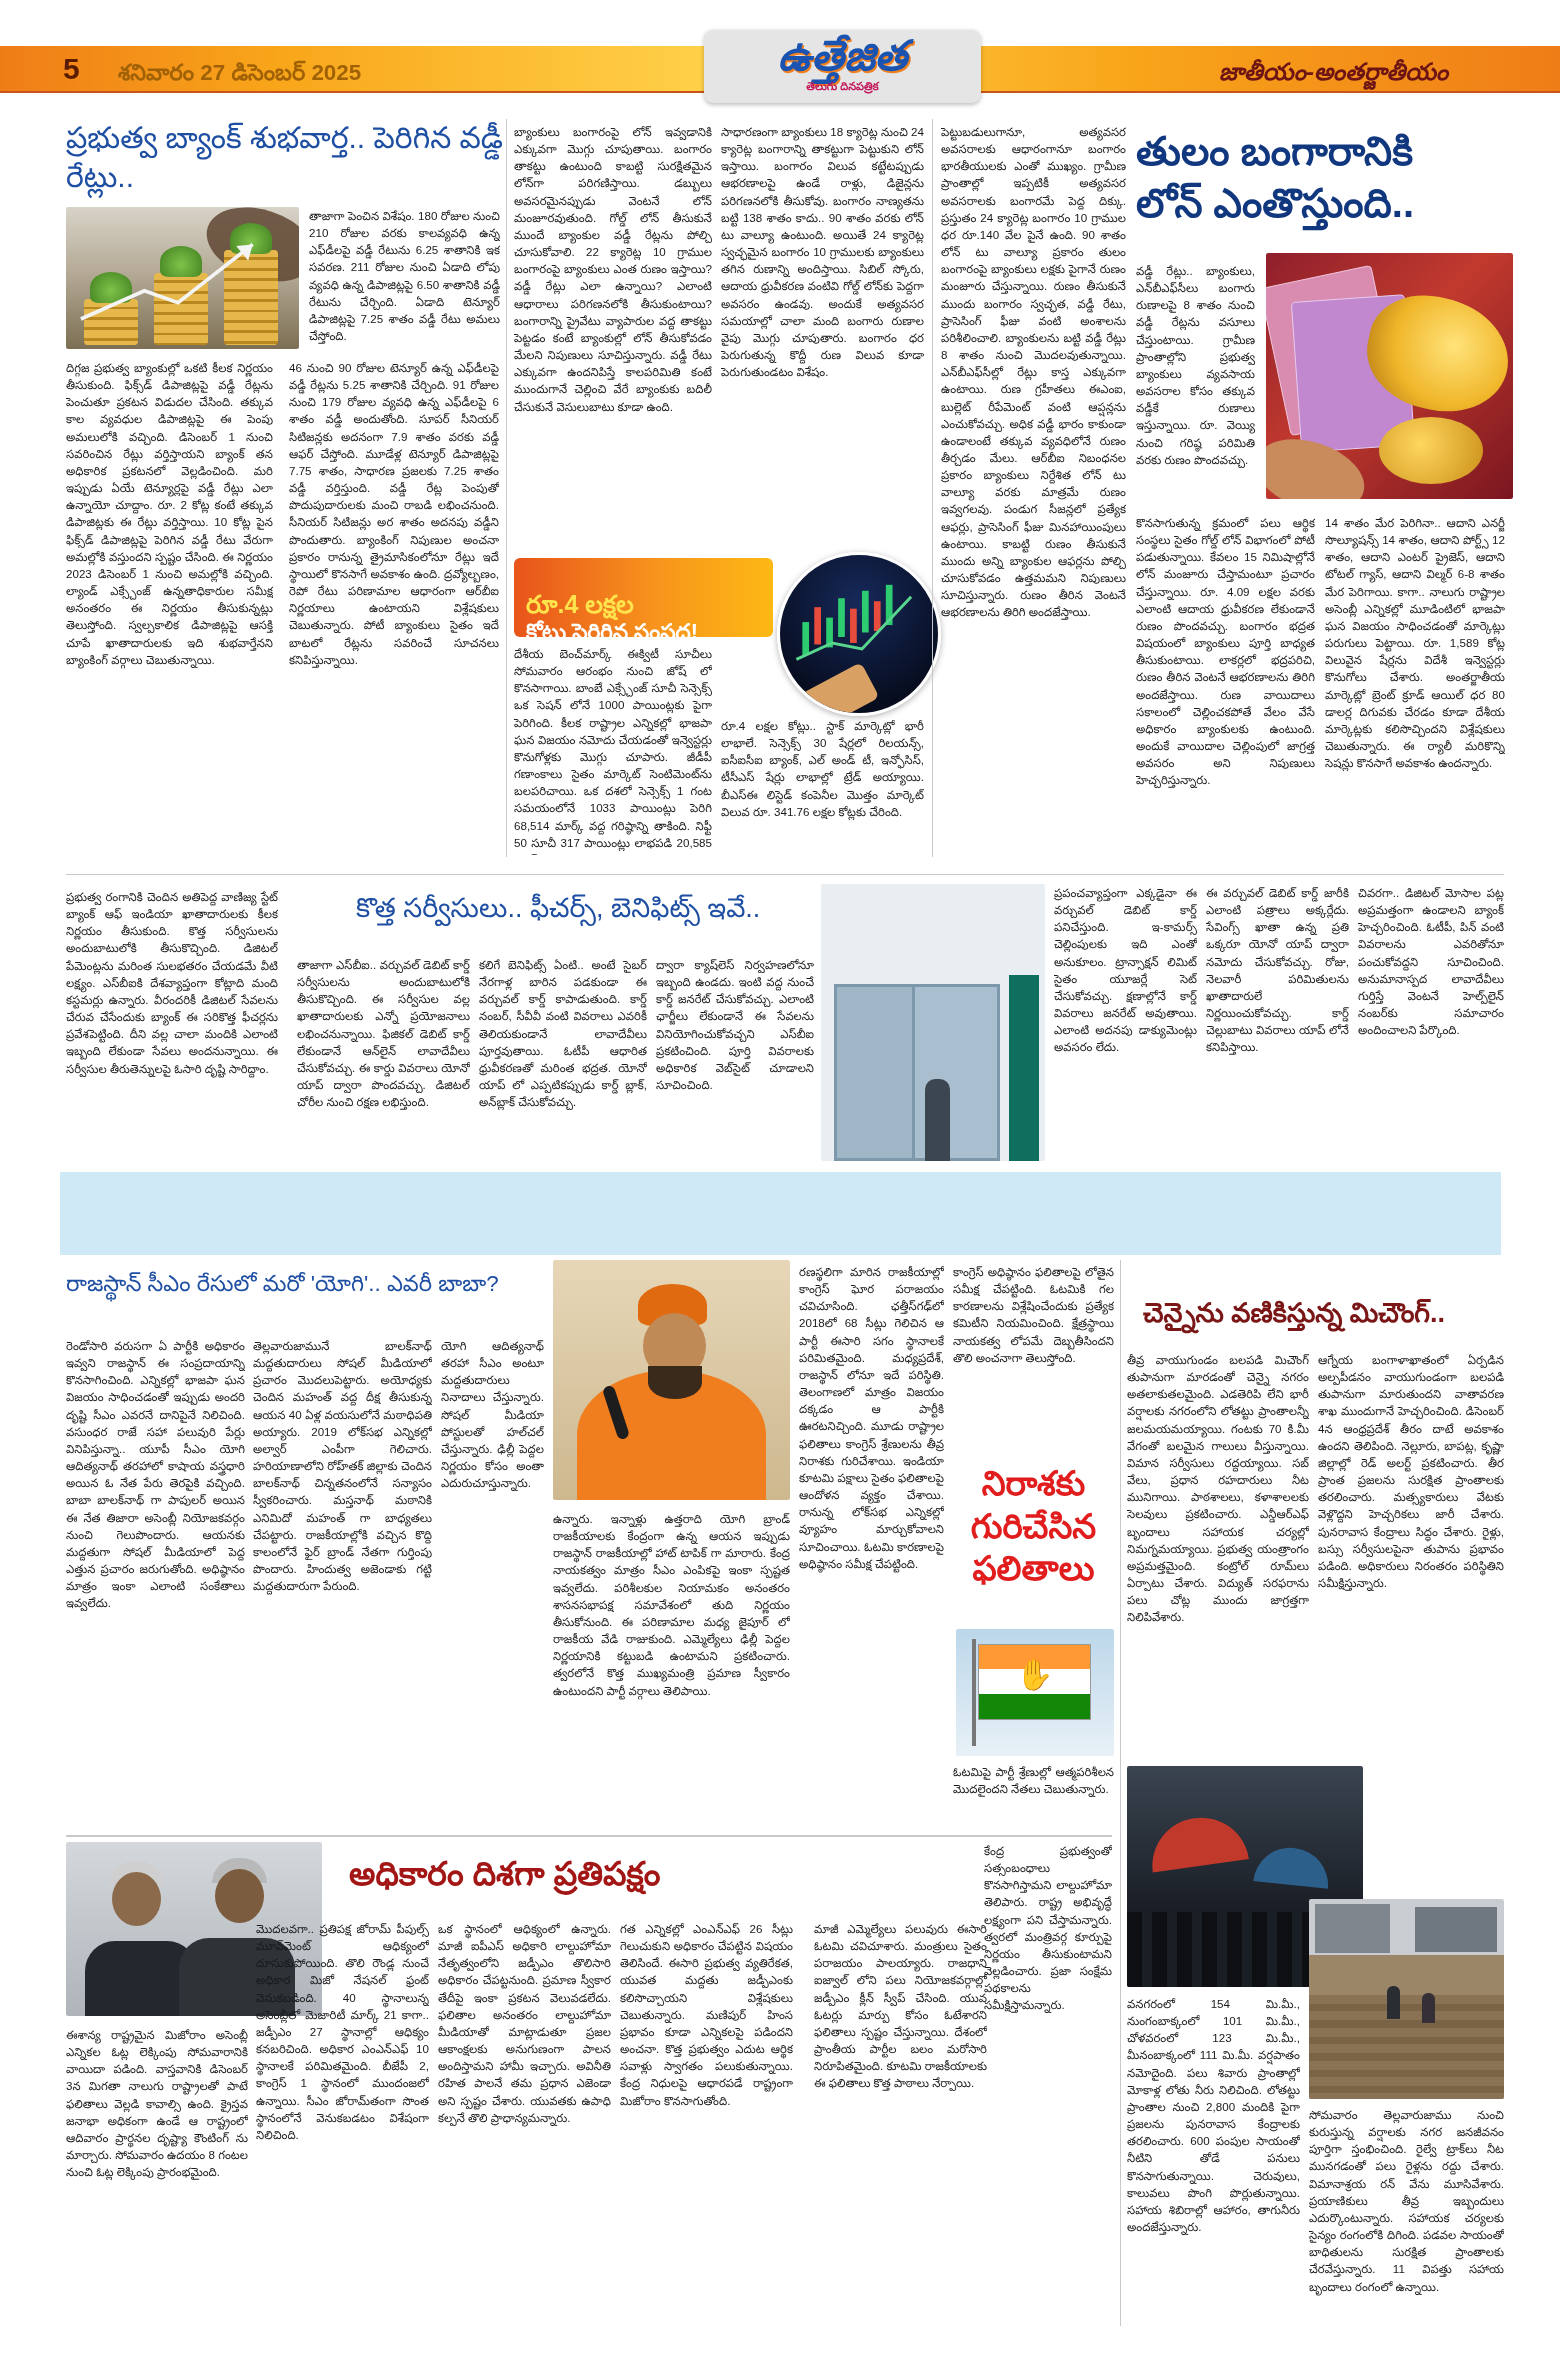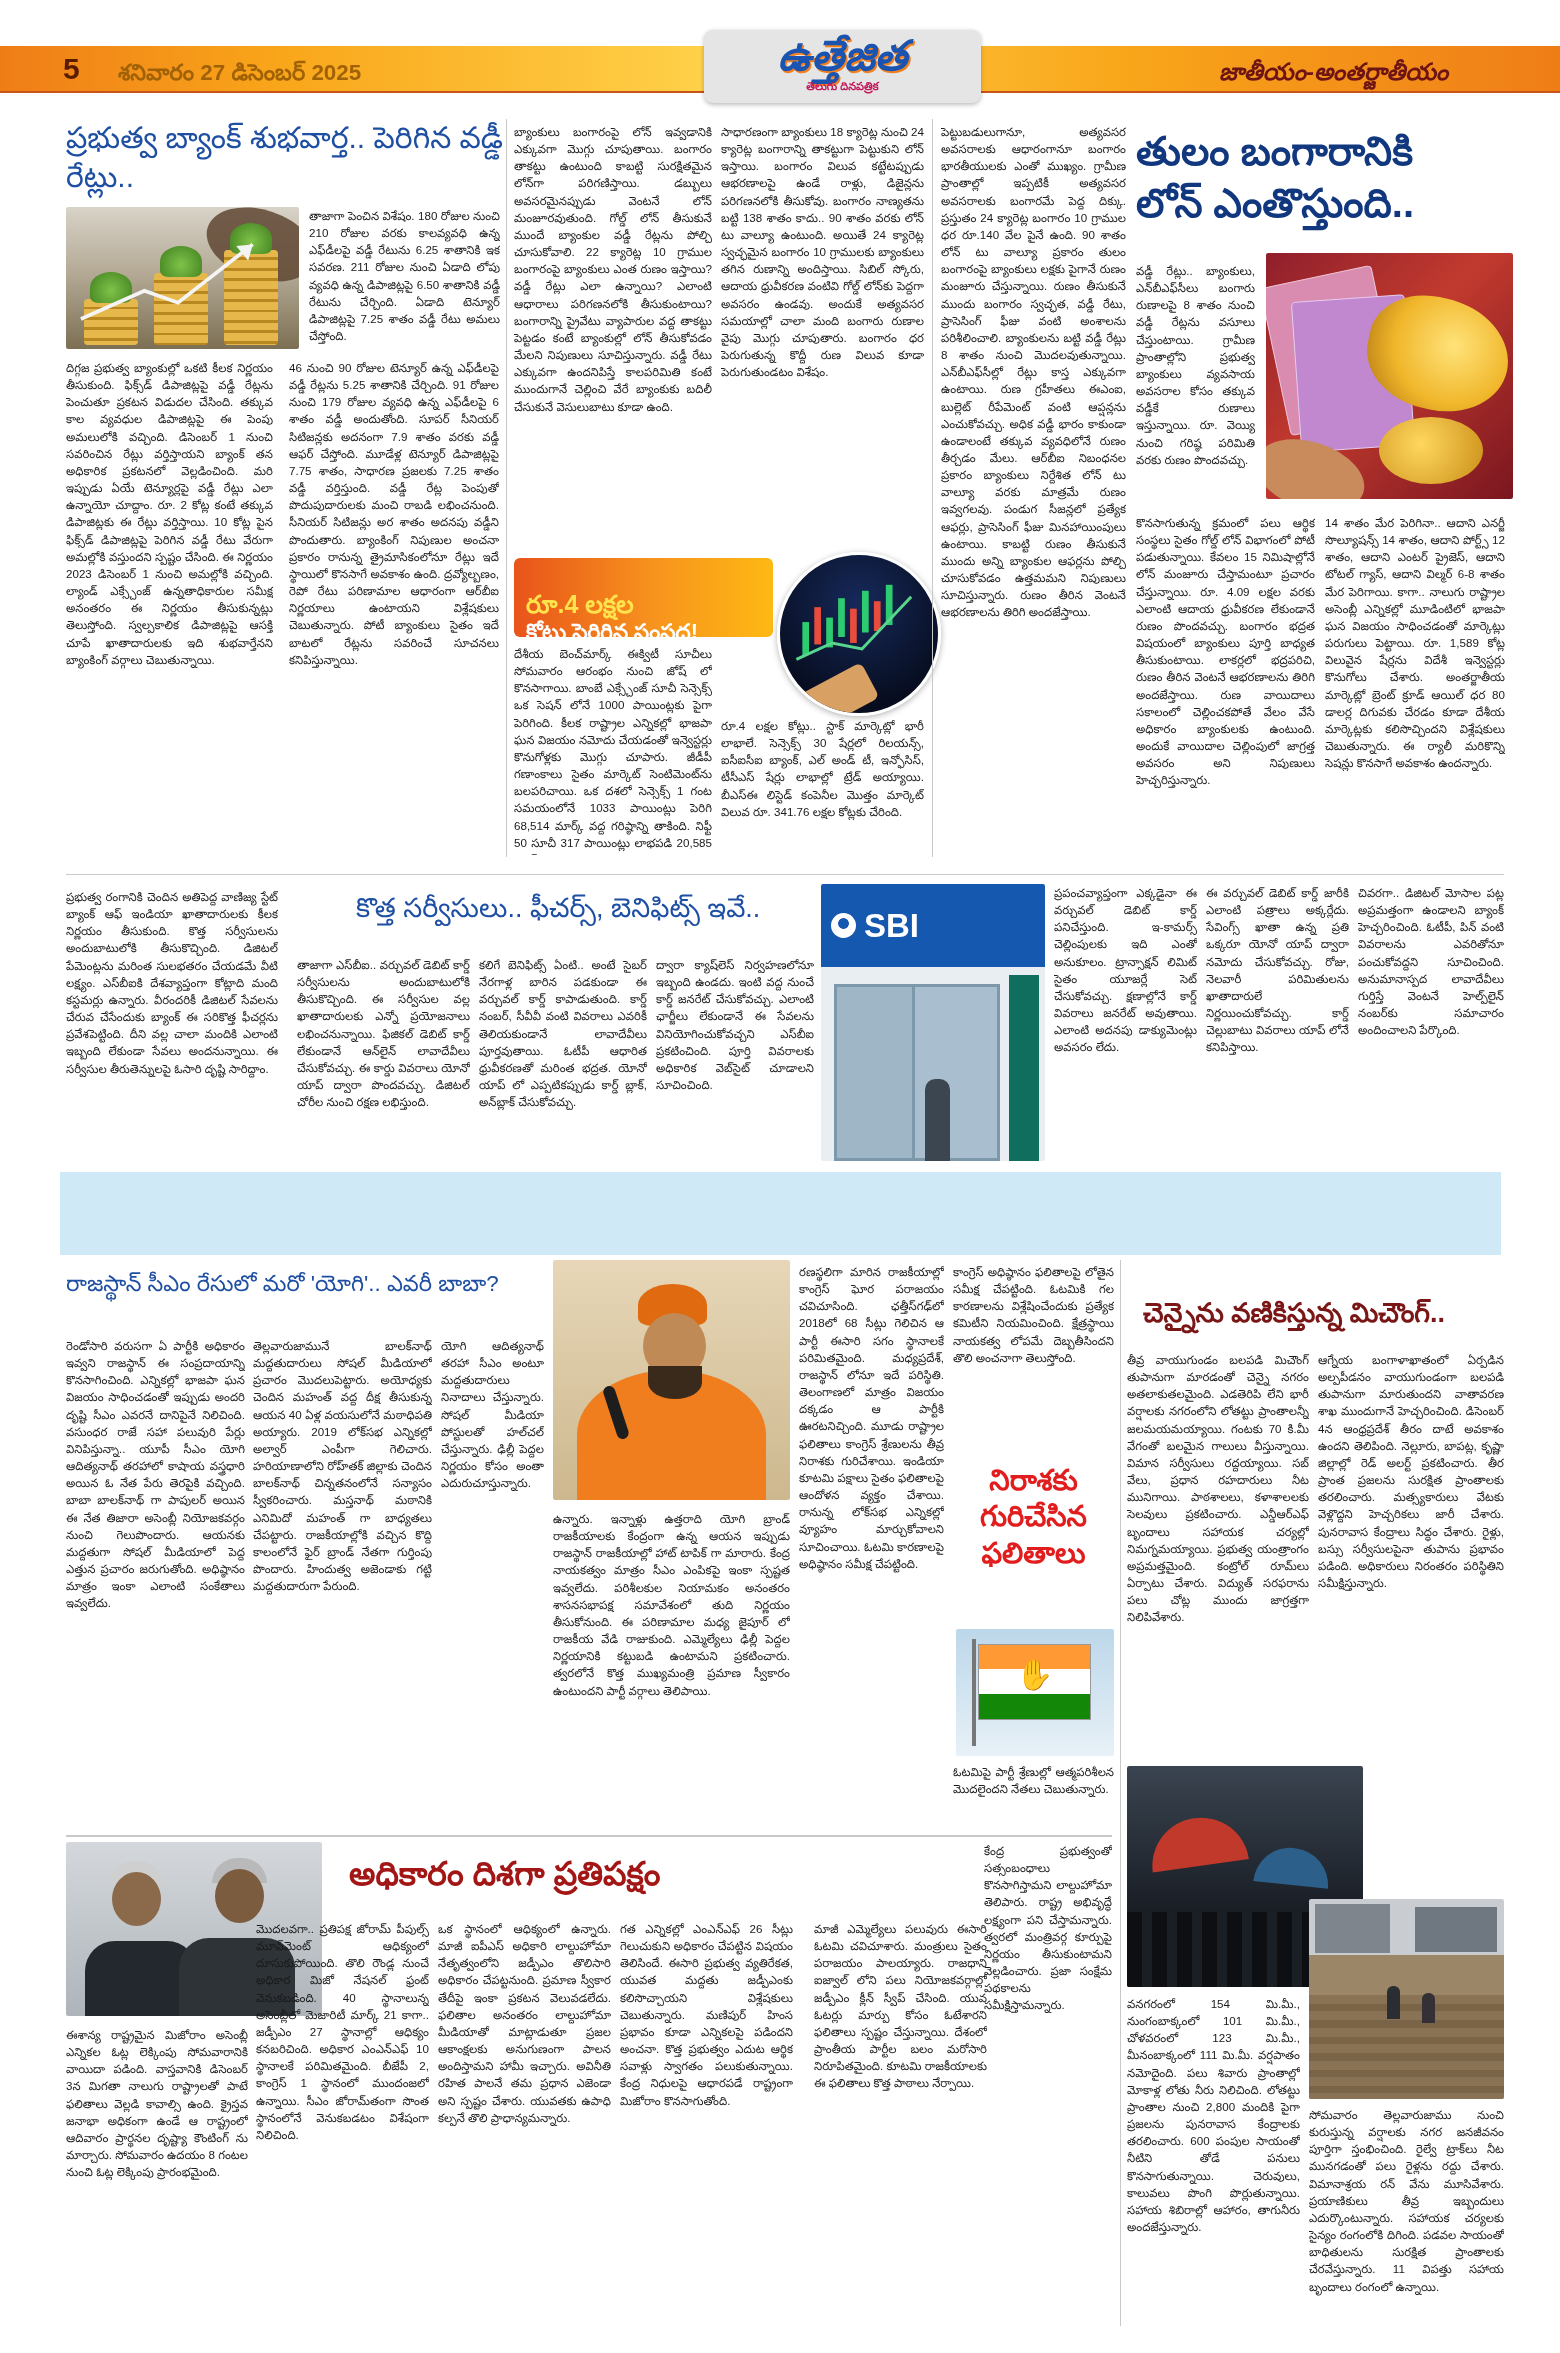--- a/index.html
+++ b/index.html
@@ -28,21 +28,21 @@
   .col{position:absolute;font-size:11.6px;line-height:1.48;text-align:justify;color:#191919;overflow:hidden;}
   .rule{position:absolute;background:#c9c9c9;}
   
   .wealth-box{position:absolute;left:514px;top:558px;width:259px;height:79px;
     background:linear-gradient(90deg,#e8541a,#f7941d 55%,#fdb913);border-radius:6px;
     display:flex;flex-direction:column;justify-content:center;padding-left:12px;box-sizing:border-box;}
   .wealth-l1{font-size:25px;font-weight:bold;color:#ffe34d;line-height:1.15;margin-top:40px;}
   .wealth-l2{font-size:21.6px;font-weight:bold;color:#ffffff;line-height:1.2;}
   
   .results-box{position:absolute;left:953px;top:1462px;width:161px;height:158px;text-align:center;}
-  .results-box div{font-size:29px;font-weight:bold;color:#e11d1d;line-height:1.25;}
+  .results-box div{font-size:34px;font-weight:bold;color:#e11d1d;line-height:1.25;}
   
   .photo{position:absolute;overflow:hidden;border-radius:2.2px;background:#c9c2b4;}
   .band{position:absolute;left:60px;top:1172px;width:1441px;height:83px;background:#cfeaf6;}
   .sbi-sign{position:absolute;left:0;top:0;width:100%;height:30%;background:#1558b0;color:#fff;
     display:flex;align-items:center;gap:7.5px;padding-left:10.4px;box-sizing:border-box;font-size:33px;font-weight:bold;}
   .sbi-dot{width:25px;height:25px;border-radius:50%;background:radial-gradient(circle at 50% 42%,#1558b0 26%,#ffffff 30%);}
 </style>
 </head>
 <body>
 
@@ -117,24 +117,20 @@
 <div class="col" style="left:1136px;top:514px;width:179px;height:343px;">కొనసాగుతున్న క్రమంలో పలు ఆర్థిక సంస్థలు సైతం గోల్డ్ లోన్ విభాగంలో పోటీ పడుతున్నాయి. కేవలం 15 నిమిషాల్లోనే లోన్ మంజూరు చేస్తామంటూ ప్రచారం చేస్తున్నాయి. రూ. 4.09 లక్షల వరకు ఎలాంటి ఆదాయ ధ్రువీకరణ లేకుండానే రుణం పొందవచ్చు. బంగారం భద్రత విషయంలో బ్యాంకులు పూర్తి బాధ్యత తీసుకుంటాయి. లాకర్లలో భద్రపరిచి, రుణం తీరిన వెంటనే ఆభరణాలను తిరిగి అందజేస్తాయి. రుణ వాయిదాలు సకాలంలో చెల్లించకపోతే వేలం వేసే అధికారం బ్యాంకులకు ఉంటుంది. అందుకే వాయిదాల చెల్లింపులో జాగ్రత్త అవసరం అని నిపుణులు హెచ్చరిస్తున్నారు.</div>
 <div class="col" style="left:1325px;top:514px;width:180px;height:343px;">14 శాతం మేర పెరిగినా.. ఆదాని ఎనర్జీ సొల్యూషన్స్ 14 శాతం, ఆదాని పోర్ట్స్ 12 శాతం, ఆదాని ఎంటర్ ప్రైజెస్, ఆదాని టోటల్ గ్యాస్, ఆదాని విల్మర్ 6-8 శాతం మేర పెరిగాయి. కాగా.. నాలుగు రాష్ట్రాల అసెంబ్లీ ఎన్నికల్లో మూడింటిలో భాజపా ఘన విజయం సాధించడంతో మార్కెట్లు పరుగులు పెట్టాయి. రూ. 1,589 కోట్ల విలువైన షేర్లను విదేశీ ఇన్వెస్టర్లు కొనుగోలు చేశారు. అంతర్జాతీయ మార్కెట్లో బ్రెంట్ క్రూడ్ ఆయిల్ ధర 80 డాలర్ల దిగువకు చేరడం కూడా దేశీయ మార్కెట్లకు కలిసొచ్చిందని విశ్లేషకులు చెబుతున్నారు. ఈ ర్యాలీ మరికొన్ని సెషన్లు కొనసాగే అవకాశం ఉందన్నారు.</div>
 
 <div class="rule" style="left:66px;top:874px;width:1438px;height:0.7px;"></div>
 <div class="col" style="left:66px;top:888px;width:212px;height:224px;">ప్రభుత్వ రంగానికి చెందిన అతిపెద్ద వాణిజ్య స్టేట్ బ్యాంక్ ఆఫ్ ఇండియా ఖాతాదారులకు కీలక నిర్ణయం తీసుకుంది. కొత్త సర్వీసులను అందుబాటులోకి తీసుకొచ్చింది. డిజిటల్ పేమెంట్లను మరింత సులభతరం చేయడమే వీటి లక్ష్యం. ఎస్‌బీఐకి దేశవ్యాప్తంగా కోట్లాది మంది కస్టమర్లు ఉన్నారు. వీరందరికీ డిజిటల్ సేవలను చేరువ చేసేందుకు బ్యాంక్ ఈ సరికొత్త ఫీచర్లను ప్రవేశపెట్టింది. దీని వల్ల చాలా మందికి ఎలాంటి ఇబ్బంది లేకుండా సేవలు అందనున్నాయి. ఈ సర్వీసుల తీరుతెన్నులపై ఓసారి దృష్టి సారిద్దాం.</div>
 <div class="abs headline-blue" style="left:356px;top:891px;width:477px;font-size:27px;white-space:nowrap;">కొత్త సర్వీసులు.. ఫీచర్స్, బెనిఫిట్స్ ఇవే..</div>
 <div class="col" style="left:297px;top:956px;width:173px;height:206px;">తాజాగా ఎస్‌బీఐ.. వర్చువల్ డెబిట్ కార్డ్ సర్వీసులను అందుబాటులోకి తీసుకొచ్చింది. ఈ సర్వీసుల వల్ల ఖాతాదారులకు ఎన్నో ప్రయోజనాలు లభించనున్నాయి. ఫిజికల్ డెబిట్ కార్డ్ లేకుండానే ఆన్‌లైన్ లావాదేవీలు చేసుకోవచ్చు. ఈ కార్డు వివరాలు యోనో యాప్ ద్వారా పొందవచ్చు. డిజిటల్ చోరీల నుంచి రక్షణ లభిస్తుంది.</div>
 <div class="col" style="left:479px;top:956px;width:168px;height:206px;">కలిగే బెనిఫిట్స్ ఏంటి.. అంటే సైబర్ నేరగాళ్ల బారిన పడకుండా ఈ వర్చువల్ కార్డ్ కాపాడుతుంది. కార్డ్ నంబర్, సీవీవీ వంటి వివరాలు ఎవరికీ తెలియకుండానే లావాదేవీలు పూర్తవుతాయి. ఓటీపీ ఆధారిత ధ్రువీకరణతో మరింత భద్రత. యోనో యాప్ లో ఎప్పటికప్పుడు కార్డ్ బ్లాక్, అన్‌బ్లాక్ చేసుకోవచ్చు.</div>
 <div class="col" style="left:656px;top:956px;width:158px;height:206px;">ద్వారా క్యాష్‌లెస్ నిర్వహణలోనూ ఇబ్బంది ఉండదు. ఇంటి వద్ద నుంచే కార్డ్ జనరేట్ చేసుకోవచ్చు. ఎలాంటి ఛార్జీలు లేకుండానే ఈ సేవలను వినియోగించుకోవచ్చని ఎస్‌బీఐ ప్రకటించింది. పూర్తి వివరాలకు అధికారిక వెబ్‌సైట్ చూడాలని సూచించింది.</div>
 <div class="photo" style="left:821px;top:884px;width:224px;height:277px;background:#e8eef2;">
-  <div class="sbi-sign">
-    <span class="sbi-dot"></span>
-    <span>SBI</span>
-  </div>
   <div style="position:absolute;left:13.4px;bottom:0;width:82px;height:171px;background:#9fb6c6;border:3px solid #7d98aa;"></div>
   <div style="position:absolute;right:45px;bottom:0;width:82px;height:171px;background:#a9bfcf;border:3px solid #7d98aa;"></div>
   <div style="position:absolute;right:6px;bottom:0;width:30px;height:186px;background:#0f6e5e;"></div>
   <div style="position:absolute;left:104px;bottom:0;width:25px;height:82px;background:#3b4650;border-radius:10.4px 10.4px 0 0;"></div>
 </div>
 <div class="col" style="left:1054px;top:884px;width:143px;height:277px;">ప్రపంచవ్యాప్తంగా ఎక్కడైనా ఈ వర్చువల్ డెబిట్ కార్డ్ పనిచేస్తుంది. ఇ-కామర్స్ చెల్లింపులకు ఇది ఎంతో అనుకూలం. ట్రాన్సాక్షన్ లిమిట్ సైతం యూజర్లే సెట్ చేసుకోవచ్చు. క్షణాల్లోనే కార్డ్ వివరాలు జనరేట్ అవుతాయి. ఎలాంటి అదనపు డాక్యుమెంట్లు అవసరం లేదు.</div>
 <div class="col" style="left:1206px;top:884px;width:143px;height:277px;">ఈ వర్చువల్ డెబిట్ కార్డ్ జారీకి ఎలాంటి పత్రాలు అక్కర్లేదు. సేవింగ్స్ ఖాతా ఉన్న ప్రతి ఒక్కరూ యోనో యాప్ ద్వారా నమోదు చేసుకోవచ్చు. రోజు, నెలవారీ పరిమితులను ఖాతాదారులే నిర్ణయించుకోవచ్చు. కార్డ్ చెల్లుబాటు వివరాలు యాప్ లోనే కనిపిస్తాయి.</div>
 <div class="col" style="left:1358px;top:884px;width:146px;height:277px;">చివరగా.. డిజిటల్ మోసాల పట్ల అప్రమత్తంగా ఉండాలని బ్యాంక్ హెచ్చరించింది. ఓటీపీ, పిన్ వంటి వివరాలను ఎవరితోనూ పంచుకోవద్దని సూచించింది. అనుమానాస్పద లావాదేవీలు గుర్తిస్తే వెంటనే హెల్ప్‌లైన్ నంబర్‌కు సమాచారం అందించాలని పేర్కొంది.</div>
 
 <div class="band"></div>

